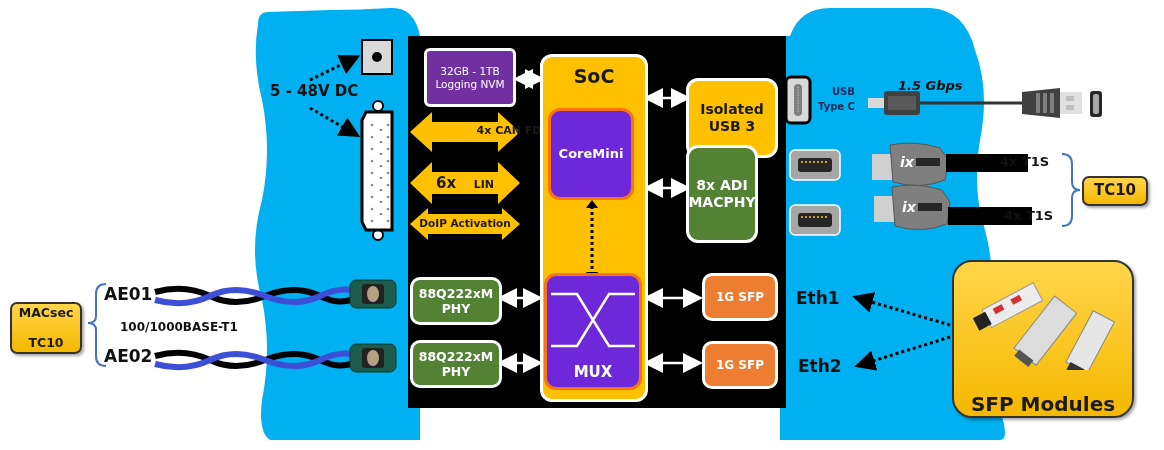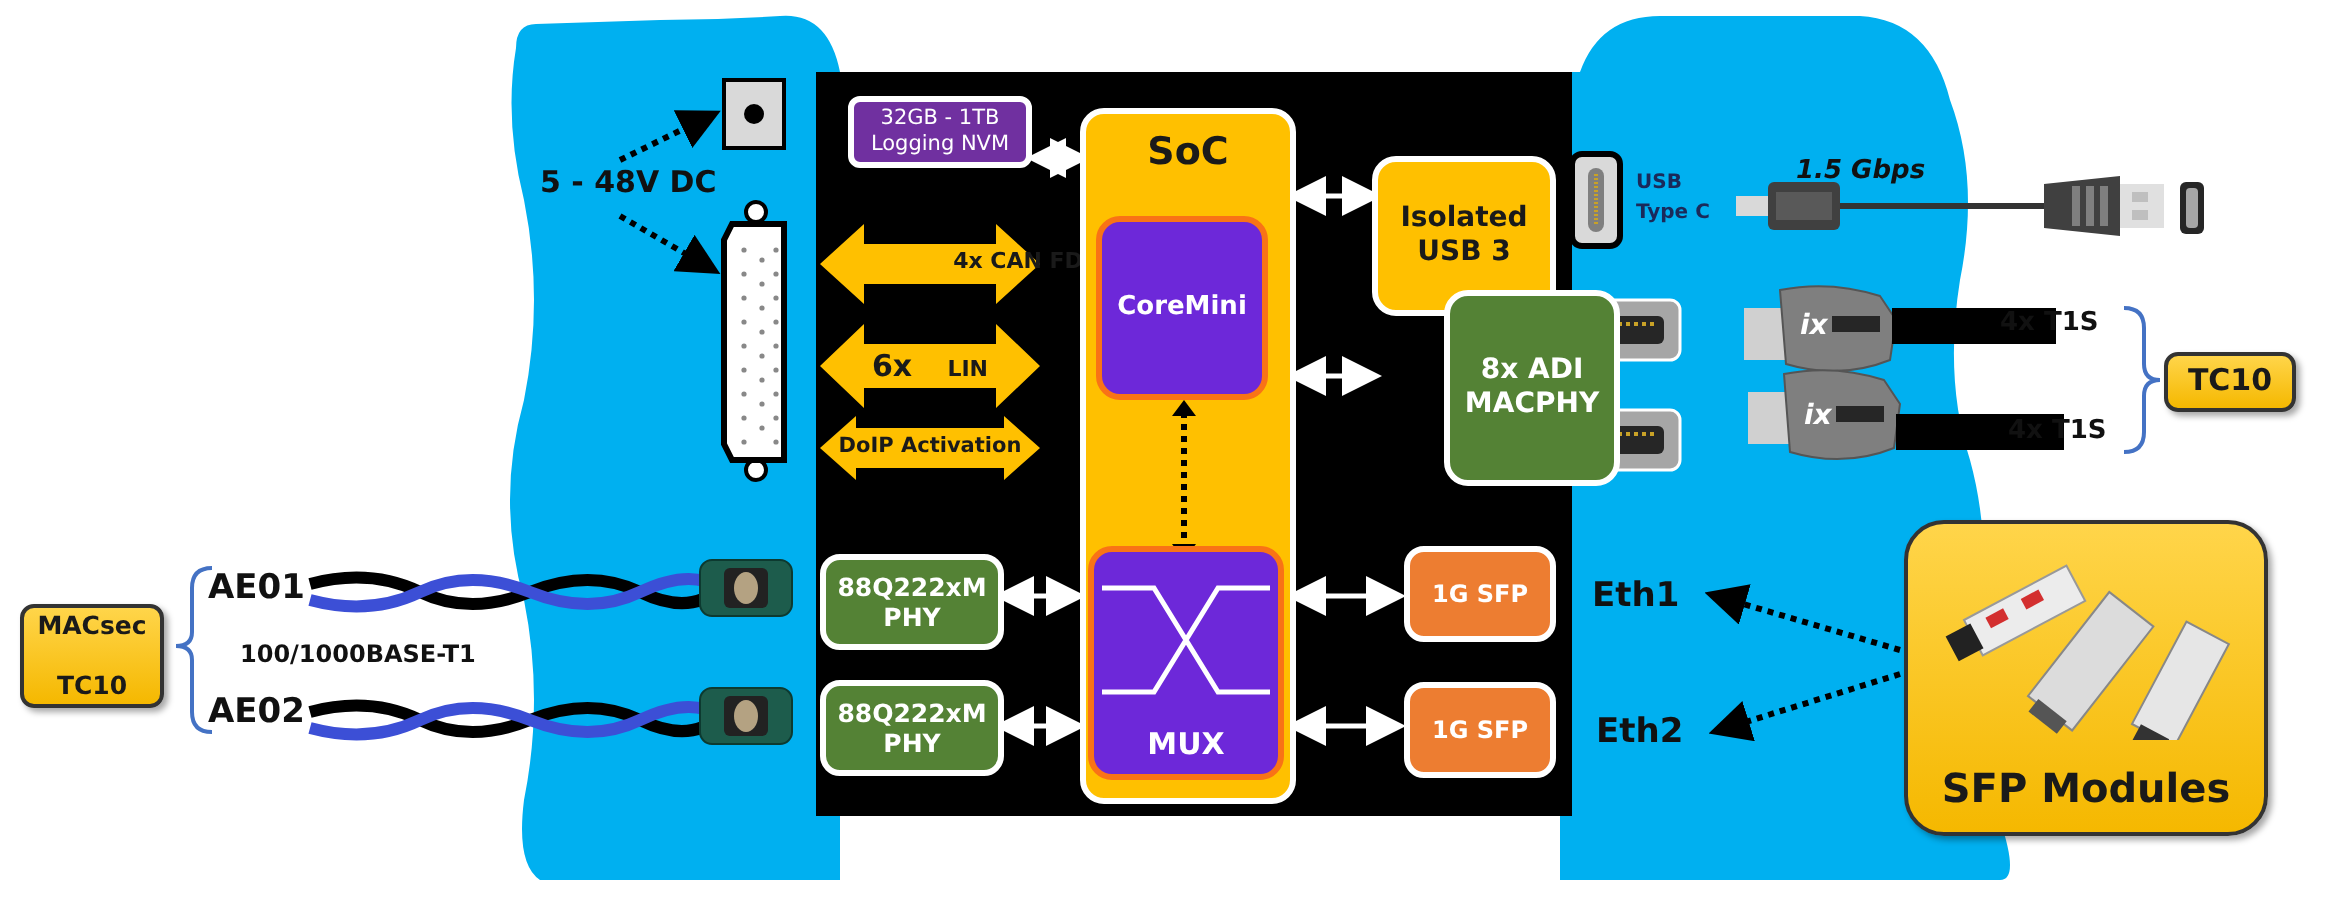--- a/index.html
+++ b/index.html
@@ -186,21 +186,21 @@
     <rect x="350" y="344" width="46" height="28" rx="6" fill="#1d5c4c" stroke="#0d3a30"></rect>
     <rect x="362" y="348" width="22" height="20" rx="3" fill="#222"></rect>
     <ellipse cx="373" cy="358" rx="6" ry="8" fill="#b4a282"></ellipse>
   </g>
 
   <path d="M106,284 Q96,284 96,294 L96,316 Q96,323 88,323 Q96,323 96,330 L96,356 Q96,366 106,366" stroke="#4472c4" stroke-width="2" fill="none"></path>
 </svg>
 
 <div class="lbl" style="left:270px;top:82px;font-size:15px;color:#111;">5 - 48V DC</div>
 
-<div class="box purple" style="left:424px;top:48px;width:92px;height:36px;border-radius:6px;text-align:right;">
+<div class="box purple" style="left:424px;top:48px;width:92px;height:59px;border-radius:6px;text-align:right;">
   <span>32GB - 1TB</span>
   <span>Logging NVM</span>
 </div>
 
 <div class="lbl" style="left:430px;top:124px;width:70px;text-align:center;font-size:11px;color:#1a1a1a;margin-left:44px;">
   <span>4x</span> <span>CAN FD</span>
 </div>
 <div class="lbl" style="left:430px;top:173px;width:70px;text-align:center;color:#1a1a1a;">
   <span style="font-size:15px;">6x</span> <span style="font-size:11px;padding-left:12px;">LIN</span>
 </div>
@@ -232,48 +232,48 @@
 <div class="box green" style="left:410px;top:340px;width:92px;height:48px;font-size:12.5px;">
   <span>88Q222xM</span>
   <span>PHY</span>
 </div>
 
 <div class="box yellow" style="left:686px;top:58px;width:92px;height:80px;font-size:14px;border-radius:12px;margin-top:20px;">
   <span>Isolated</span>
   <span>USB 3</span>
 </div>
 
-<div class="box green" style="left:722px;top:145px;width:88px;height:98px;font-size:14px;border-radius:12px;">
+<div class="box green" style="left:686px;top:145px;width:72px;height:98px;font-size:14px;border-radius:12px;">
   <span>8x ADI</span>
   <span>MACPHY</span>
 </div>
 
 <div class="box orange" style="left:702px;top:273px;width:76px;height:48px;">
   <span>1G SFP</span>
 </div>
 <div class="box orange" style="left:702px;top:341px;width:76px;height:48px;">
   <span>1G SFP</span>
 </div>
 
-<div class="lbl" style="left:818px;top:84px;font-size:10px;color:#1a2a5a;text-align:left;line-height:1.5;">
+<div class="lbl" style="left:818px;top:84px;font-size:10px;color:#1a2a5a;text-align:right;line-height:1.5;">
   <span>USB</span><br>
   <span>Type C</span>
 </div>
 <div class="lbl" style="left:898px;top:78px;font-size:13px;font-style:italic;color:#111;">1.5 Gbps</div>
 
 <div class="lbl" style="left:1000px;top:154px;font-size:13px;color:#111;">4x T1S</div>
 <div class="lbl" style="left:1004px;top:208px;font-size:13px;color:#111;">4x T1S</div>
 <div class="callout" style="left:1082px;top:176px;width:66px;height:30px;font-size:15px;">
   <span>TC10</span>
 </div>
 
 <div class="lbl" style="left:796px;top:288px;font-size:17px;color:#111;">Eth1</div>
 <div class="lbl" style="left:798px;top:356px;font-size:17px;color:#111;">Eth2</div>
 
-<div class="callout" style="left:952px;top:260px;width:182px;height:158px;border-radius:20px;align-items:flex-end;padding-bottom:10px;font-size:20px;z-index:0;">
+<div class="callout" style="left:952px;top:260px;width:182px;height:158px;border-radius:20px;align-items:flex-end;font-size:20px;z-index:0;">
   <span>SFP Modules</span>
 </div>
 <svg class="abs" style="left:962px;top:270px;z-index:1;" width="160" height="100">
   <g transform="translate(20,40) rotate(-28)">
     <rect x="0" y="0" width="58" height="20" fill="#ececec" stroke="#999"></rect>
     <rect x="10" y="4" width="10" height="6" fill="#d32f2f"></rect>
       <rect x="30" y="4" width="10" height="6" fill="#d32f2f"></rect>
     <rect x="-12" y="3" width="14" height="14" fill="#222"></rect>
   </g>
   <g transform="translate(52,78) rotate(-52)">

